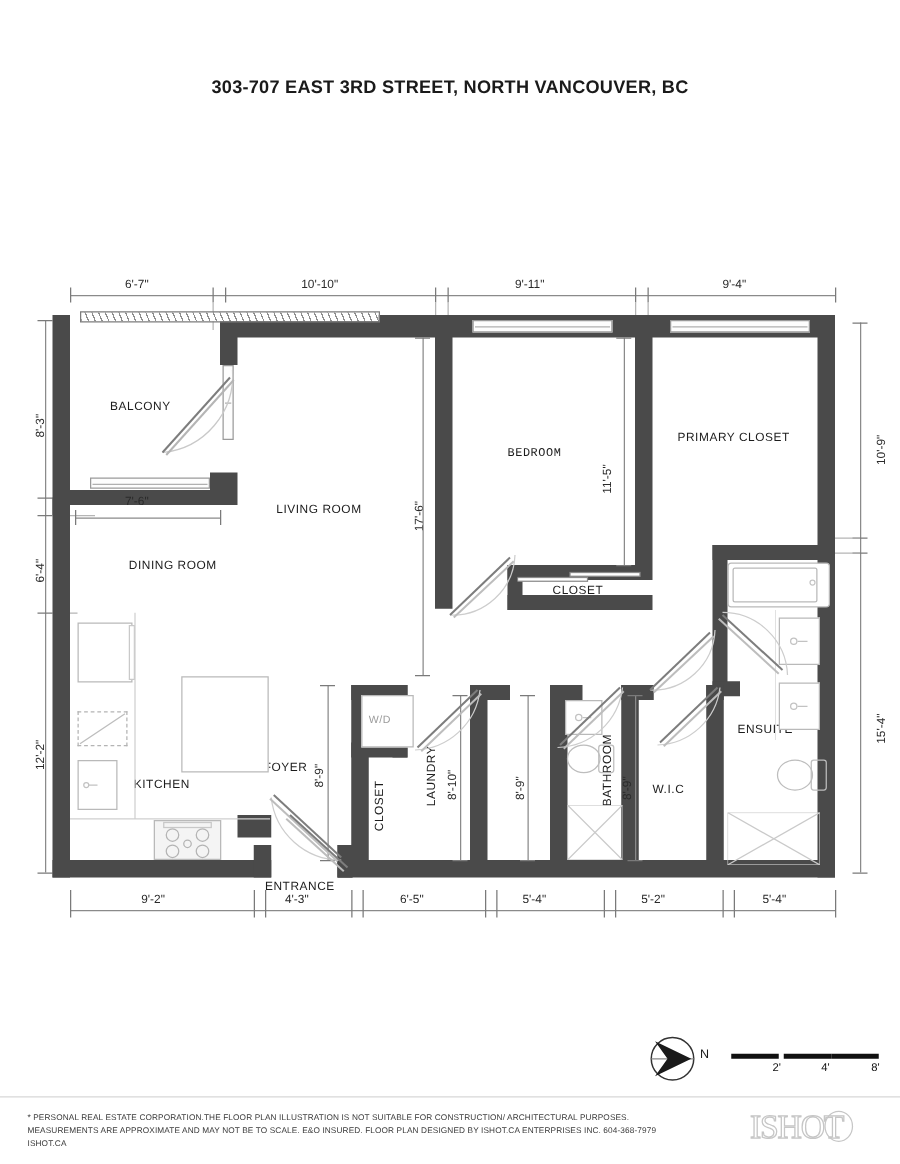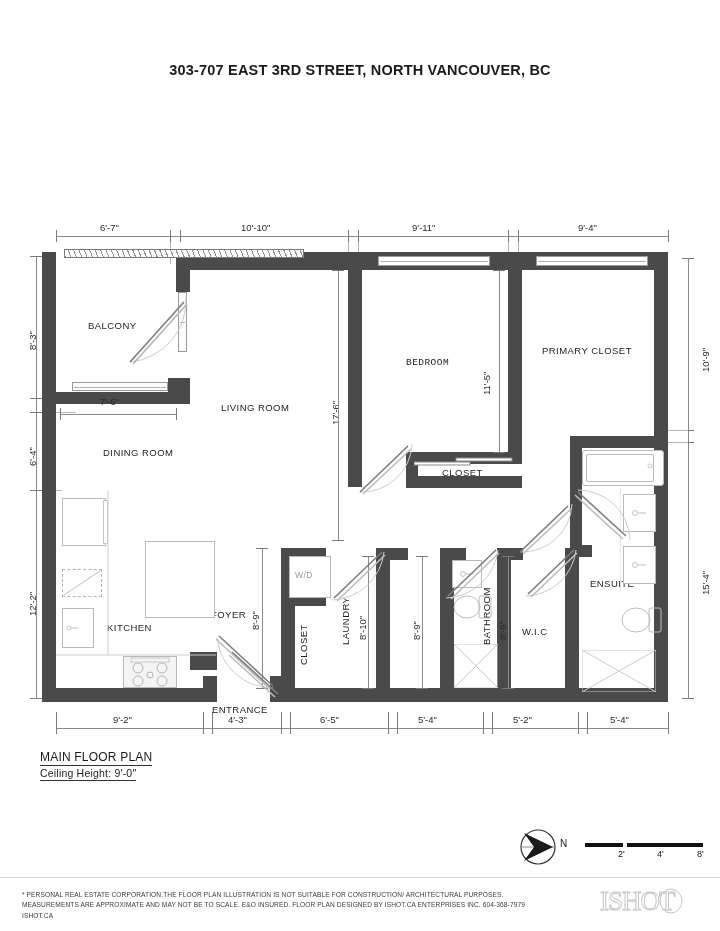--- a/index.html
+++ b/index.html
@@ -461,24 +461,20 @@
       <path d="M58,4 A54,54 0 0 1 6,52" fill="none" stroke="#cdcdcd" stroke-width="1"></path>
       <line x1="56" y1="4" x2="8" y2="50" stroke="#7d7d7d" stroke-width="1.6"></line>
       <line x1="59" y1="7" x2="11" y2="53" stroke="#bdbdbd" stroke-width="1.6"></line>
     </svg>
 
     <div class="fx" style="left:289px; top:556px; width:42px; height:42px;"></div>
     <div class="rlabel" style="left:295px; top:570px; font-size:8.5px; color:#9a9a9a;">W/D</div>
 
   </div>
 
-  <div class="plan-caption">
-    <div class="l1">MAIN FLOOR PLAN</div><br>
-    <div class="l2">Ceiling Height: 9'-0"</div>
-  </div>
 
   <svg id="compass" width="40" height="40" viewBox="0 0 40 40">
     <circle cx="20" cy="20" r="17" fill="none" stroke="#333" stroke-width="1.2"></circle>
     <line x1="3" y1="20" x2="37" y2="20" stroke="#888" stroke-width="1"></line>
     <path d="M6,6 L35,20 L6,34 L16,20 Z" fill="#1a1a1a"></path>
   </svg>
   <div class="n-letter">N</div>
 
   <div class="scalebar">
     <div class="sb-seg" style="left:0px;  top:0px; width:38px;"></div>

